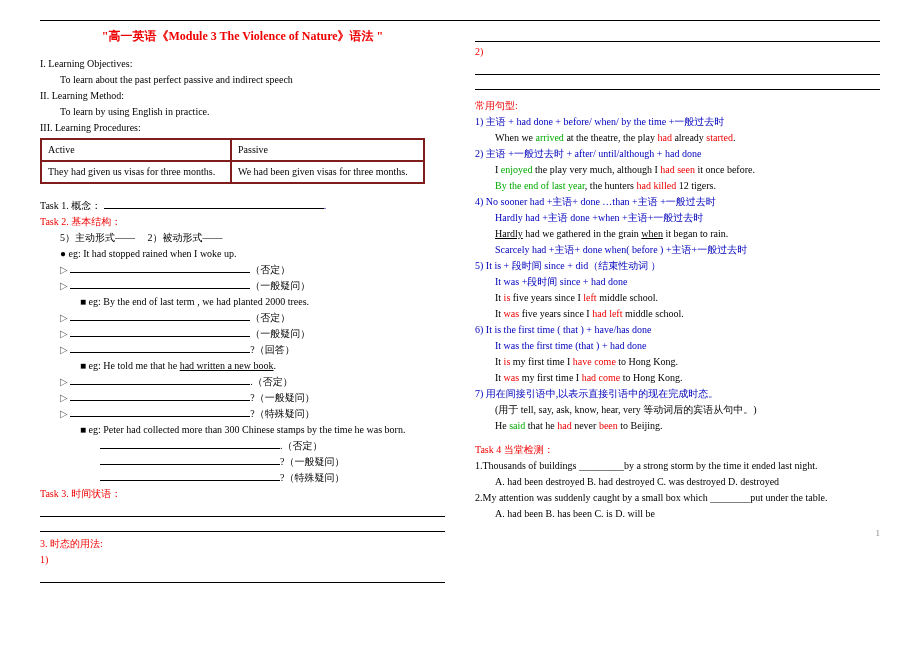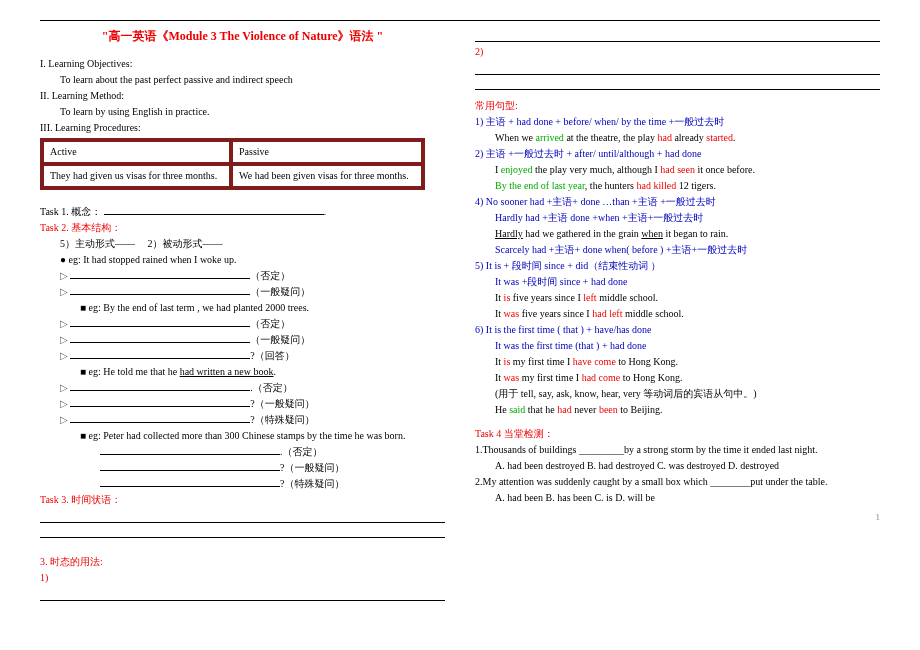--- a/index.html
+++ b/index.html
@@ -31,21 +31,21 @@
   .hr {
     border-top: 1px solid #000;
     margin-bottom: 6px;
   }
   table.grid {
     border-collapse: collapse;
     width: 95%;
     margin: 2px 0;
   }
   table.grid td {
-    border: 4px solid #7f1d1d;
+    border: 2px solid #7f1d1d;
     padding: 2px 6px;
   }
   .uline {
     text-decoration: underline;
   }
   .red { color: #e00; }
   .blue { color: #00b; }
   .green { color: #0a0; }
   .indent1 { padding-left: 20px; }
   .indent2 { padding-left: 40px; }
@@ -130,21 +130,21 @@
 
     <div class="row indent2 bullet-sq"><span>eg:  Peter had collected more than 300 Chinese stamps by the time he was born.</span></div>
     <div class="row indent3"><span class="line"></span><span>.（否定）</span></div>
     <div class="row indent3"><span class="line"></span><span>?（一般疑问）</span></div>
     <div class="row indent3"><span class="line"></span><span>?（特殊疑问）</span></div>
 
     <div class="row red">Task 3. 时间状语：</div>
     <div class="line-long"></div>
     <div class="line-long"></div>
 
-    <div class="row red" style="margin-top:16px">3.     时态的用法:</div>
+    <div class="row red" style="margin-top:4px">3.     时态的用法:</div>
     <div class="row red">1)</div>
     <div class="line-long"></div>
   </div>
 
   <div class="col">
     <div class="line-long"></div>
     <div class="row red">2)</div>
     <div class="line-long"></div>
     <div class="line-long" style="margin-bottom:8px"></div>
 
@@ -182,20 +182,21 @@
 
     <div class="row blue">6) It is the first time ( that )   + have/has done</div>
     <div class="row blue indent1">It was the first time (that )    + had done</div>
     <div class="row indent1">
       <span>It </span><span class="red">is</span><span> my first time I </span><span class="red">have come</span><span> to Hong Kong.</span>
     </div>
     <div class="row indent1">
       <span>It </span><span class="red">was</span><span> my first time I </span><span class="red">had come</span><span> to Hong Kong.</span>
     </div>
 
+    <div class="row blue">7) 用在间接引语中,以表示直接引语中的现在完成时态。</div>
     <div class="row indent1">(用于 tell, say, ask, know, hear, very 等动词后的宾语从句中。)</div>
     <div class="row indent1">
       <span>He </span><span class="green">said</span><span> that he </span><span class="red">had</span><span> never </span><span class="red">been</span><span> to Beijing.</span>
     </div>
 
     <div class="row red" style="margin-top:8px">Task 4 当堂检测：</div>
     <div class="row">1.Thousands of buildings _________by a strong storm by the time it ended last night.</div>
     <div class="row indent1">A. had been destroyed  B. had destroyed  C. was destroyed  D. destroyed</div>
     <div class="row">2.My attention was suddenly caught by a small box which ________put under the table.</div>
     <div class="row indent1">A. had been       B. has been     C. is           D. will be</div>

